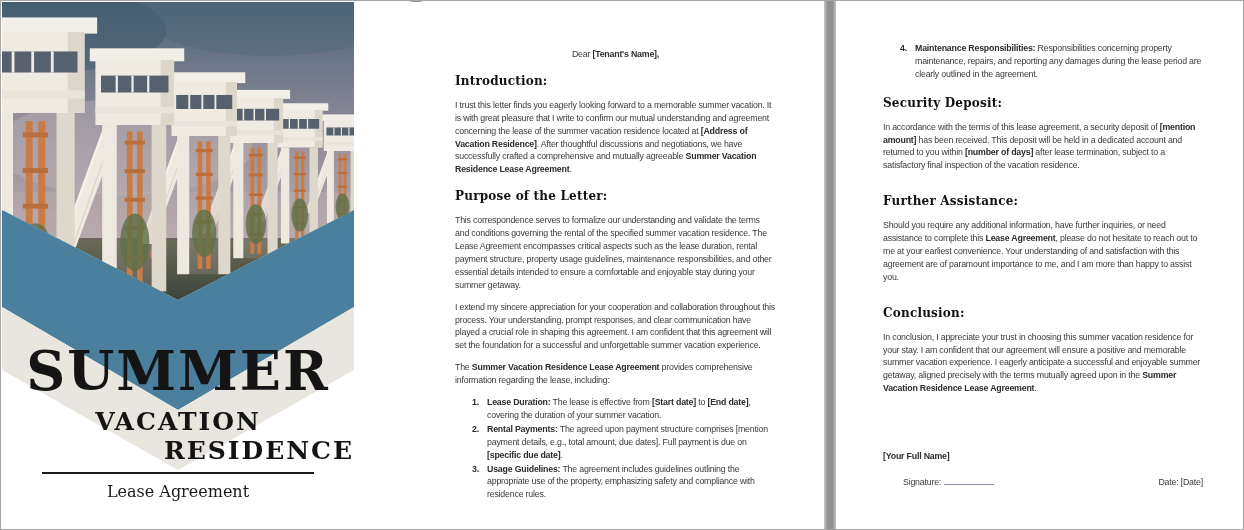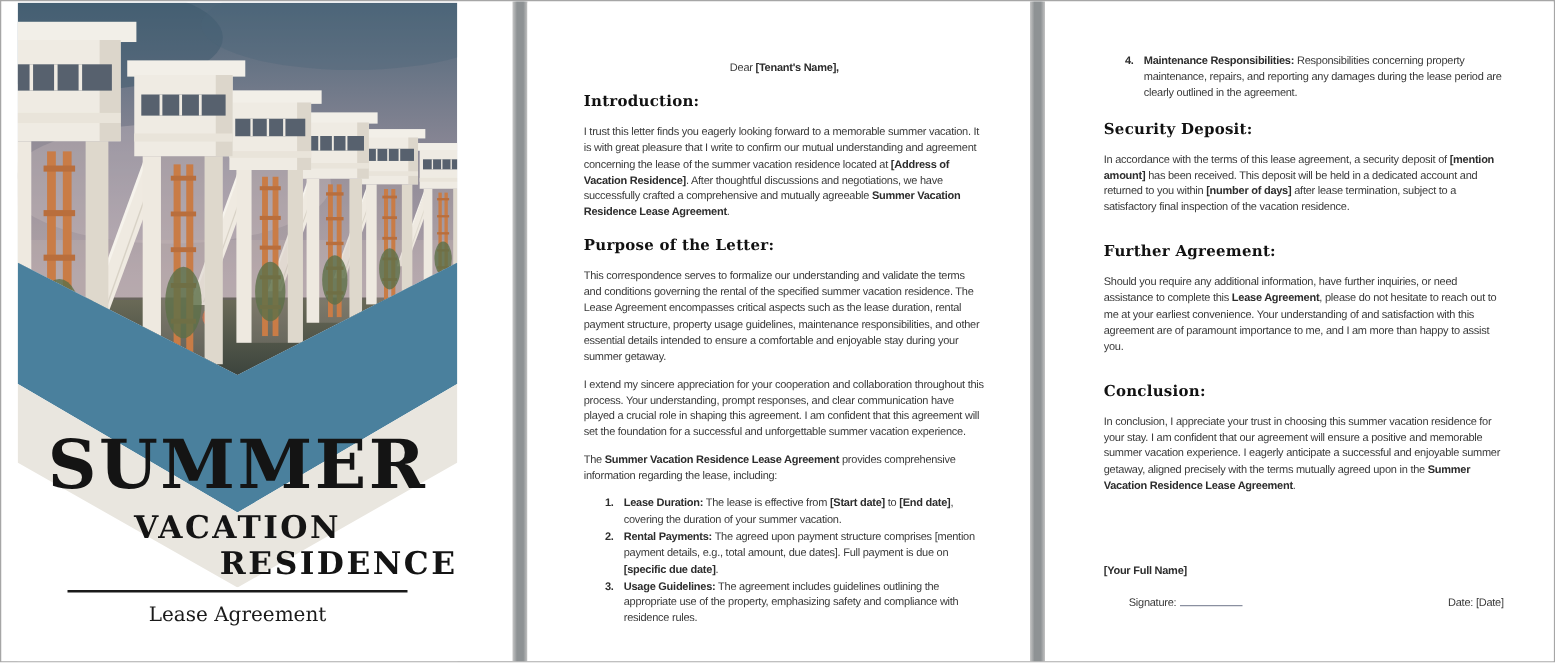--- a/index.html
+++ b/index.html
@@ -4,39 +4,39 @@
 <style>
   html,body{margin:0;padding:0;background:#ffffff;}
   .canvas{position:relative;width:1244px;height:530px;box-sizing:border-box;
           border:1px solid #a6a6a6;background:#ffffff;overflow:hidden;
           font-family:"Liberation Sans",sans-serif;}
   .page{position:absolute;top:1px;height:527px;background:#ffffff;box-sizing:border-box;}
   .gap{position:absolute;top:0;height:530px;width:12px;
        background:linear-gradient(90deg,#c6c6c6,#8e9294 30%,#8e9294 72%,#c3c3c3);}
 
   
-  .cover{left:13px;width:352px;overflow:hidden;background:#ffffff;}
+  .cover{left:1px;width:352px;overflow:hidden;background:#ffffff;}
   .photo{position:absolute;left:0;top:0;width:100%;height:298px;
          clip-path:polygon(0 0,100% 0,100% 208px,50% 298px,0 208px);}
   .photo svg{display:block;width:100%;height:100%;}
   .chev-blue{position:absolute;left:0;top:208px;width:100%;height:200px;background:#4a809d;
          clip-path:polygon(0 0,50% 90px,100% 0,100% 97px,50% 200px,0 97px);}
   .chev-beige{position:absolute;left:0;top:305px;width:100%;height:163px;background:#e9e6df;
          clip-path:polygon(0 0,50% 103px,100% 0,100% 63px,50% 163px,0 63px);}
   .cover-text{position:absolute;left:0;right:0;top:341px;text-align:center;color:#141414;}
   .cover-title{font-family:"DejaVu Serif","Liberation Serif",serif;font-weight:700;
          font-size:54px;line-height:56px;letter-spacing:2px;}
   .cover-sub{font-family:"DejaVu Serif","Liberation Serif",serif;font-weight:600;
          font-size:25px;line-height:29px;letter-spacing:2px;margin-top:8px;}
   .cover-rule{width:272px;height:2px;background:#1a1a1a;margin:7px auto 8px auto;}
   .cover-tag{font-family:"DejaVu Serif","Liberation Serif",serif;font-size:16px;color:#1a1a1a;}
 
   
   .doc{color:#3a3a3a;font-size:8.8px;line-height:12.9px;letter-spacing:-0.2px;}
-  .page2{left:421px;width:402px;padding:46px 36px 10px 45px;}
+  .page2{left:409px;width:402px;padding:46px 36px 10px 45px;}
   .page3{left:835px;width:407px;padding:40px 40px 40px 47px;display:flex;flex-direction:column;}
   .salute{text-align:center;margin:0 0 6px 0;}
   .h{font-family:"DejaVu Serif","Liberation Serif",serif;font-weight:700;font-size:12px;
      letter-spacing:.2px;color:#121212;margin:14px 0 11px 0;}
   .doc p{margin:0 0 9px 0;}
   .doc b{color:#2d2d2d;}
   .li{display:flex;margin:0 0 1px 17px;}
   .li .num{width:15px;flex:0 0 15px;font-weight:700;color:#2d2d2d;}
   .li .litext{flex:1;}
   .closing{margin-top:auto;}
@@ -142,21 +142,21 @@
 
   <div class="gap" style="left:823px;"></div>
 
   <div class="page doc page3">
     <div class="li" style="margin-bottom:2px;">
       <span class="num">4.</span>
       <div class="litext"><b>Maintenance Responsibilities:</b><span> Responsibilities concerning property maintenance, repairs, and reporting any damages during the lease period are clearly outlined in the agreement.</span></div>
     </div>
     <div class="h">Security Deposit:</div>
     <p><span>In accordance with the terms of this lease agreement, a security deposit of </span><b>[mention amount]</b><span> has been received. This deposit will be held in a dedicated account and returned to you within </span><b>[number of days]</b><span> after lease termination, subject to a satisfactory final inspection of the vacation residence.</span></p>
-    <div class="h">Further Agreement:</div>
+    <div class="h">Further Assistance:</div>
     <p><span>Should you require any additional information, have further inquiries, or need assistance to complete this </span><b>Lease Agreement</b><span>, please do not hesitate to reach out to me at your earliest convenience. Your understanding of and satisfaction with this agreement are of paramount importance to me, and I am more than happy to assist you.</span></p>
     <div class="h">Conclusion:</div>
     <p><span>In conclusion, I appreciate your trust in choosing this summer vacation residence for your stay. I am confident that our agreement will ensure a positive and memorable summer vacation experience. I eagerly anticipate a successful and enjoyable summer getaway, aligned precisely with the terms mutually agreed upon in the </span><b>Summer Vacation Residence Lease Agreement</b><span>.</span></p>
     <div class="closing">
       <p class="name">[Your Full Name]</p>
       <div class="sigrow">
         <span><span>Signature:</span><span class="sig-underline"></span></span>
         <span>Date: [Date]</span>
       </div>
     </div>

